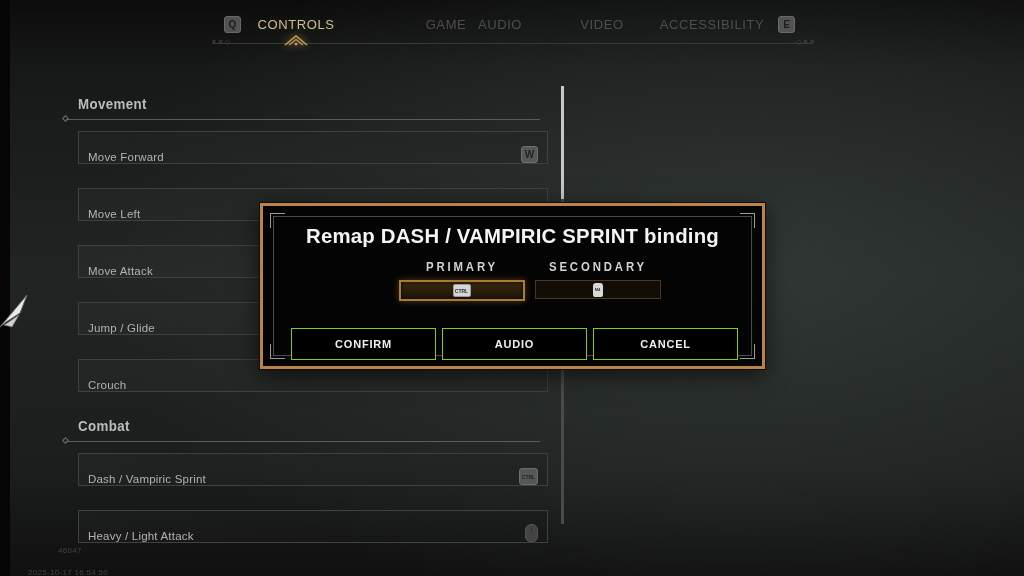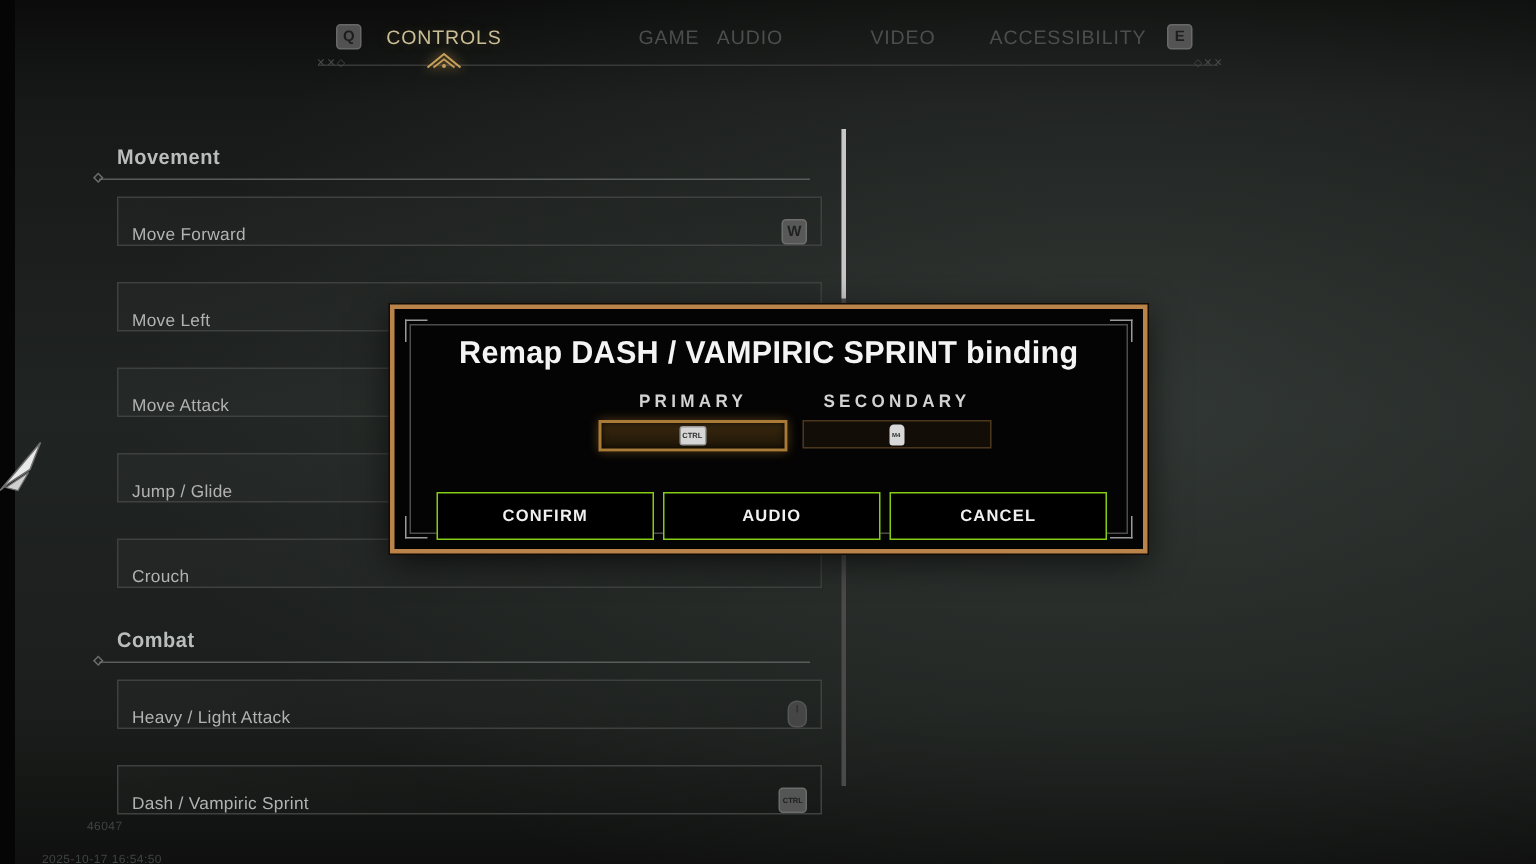--- a/index.html
+++ b/index.html
@@ -157,26 +157,26 @@
     <span class="bind-label">Crouch</span>
   </div>
 
   <div class="section-gap"></div>
   <div class="section-title">Combat</div>
   <div class="section-rule">
     <span class="rule-diamond"></span>
   </div>
 
   <div class="bind-row">
+    <span class="bind-label">Dash / Vampiric Sprint</span>
+    <span class="kbd row-kbd small">CTRL</span>
+  </div>
+  <div class="bind-row">
     <span class="bind-label">Heavy / Light Attack</span>
     <span class="mouse-icon-row"></span>
-  </div>
-  <div class="bind-row">
-    <span class="bind-label">Dash / Vampiric Sprint</span>
-    <span class="kbd row-kbd small">CTRL</span>
   </div>
 </div>
 
 <div class="scroll-track"></div>
 <div class="scroll-thumb"></div>
 
 <div class="modal">
   <div class="modal-deco">
     <span class="corner tl"></span>
     <span class="corner tr"></span>

